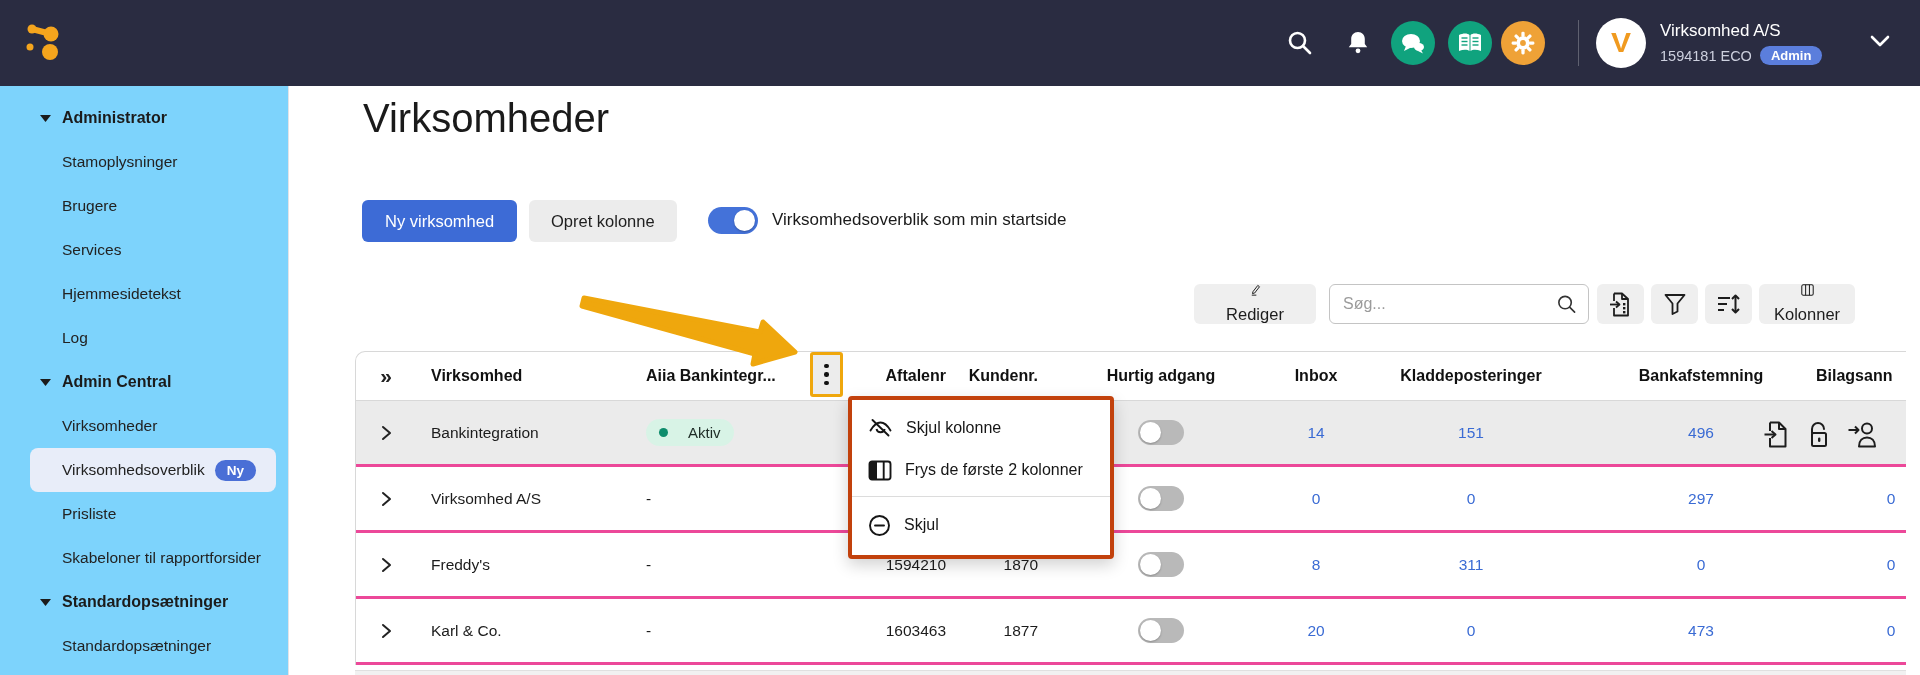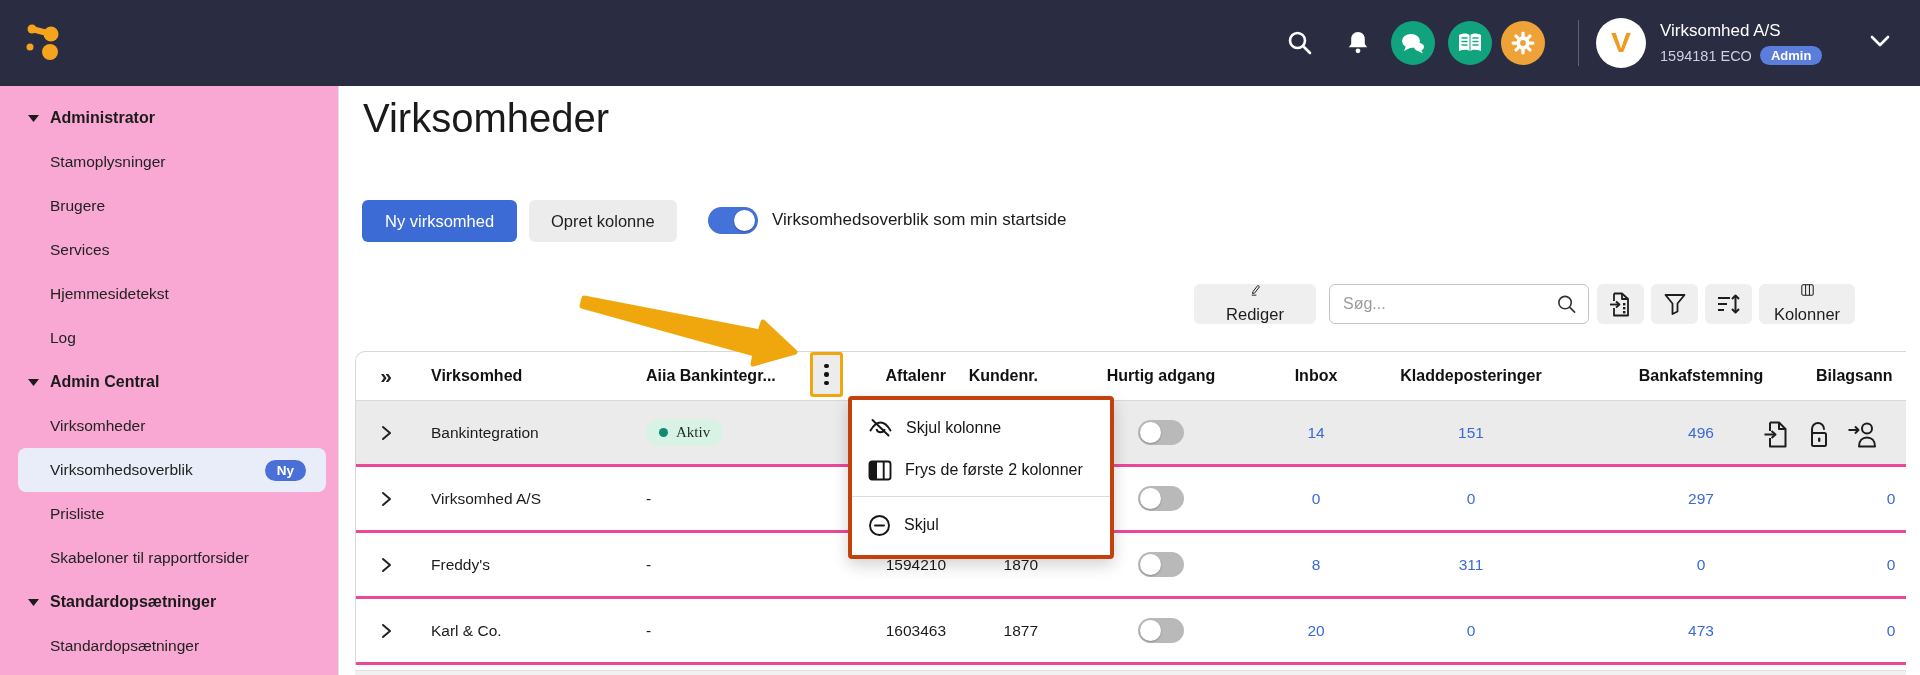--- a/index.html
+++ b/index.html
@@ -20,22 +20,22 @@
             background:#fff; display:flex; align-items:center; justify-content:center; cursor:pointer; }
   .avatar span { font-size:30px; font-weight:bold; color:#F09A1F; transform:scaleY(.9); }
   .user-name { position:absolute; left:1660px; top:21px; color:#fff; font-size:17px; }
   .user-meta { position:absolute; left:1660px; top:46px; color:#CDD0DE; font-size:14.5px;
                display:flex; align-items:center; gap:8px; }
   .admin-badge { background:#5B7EDC; color:#fff; font-size:13px; font-weight:bold;
                  padding:2px 11px; border-radius:11px; }
   .user-chevron { position:absolute; left:1868px; top:33px; cursor:pointer; }
 
   
-  .sidebar { position:absolute; left:0; top:86px; width:339px; height:589px; background:#f9a8d4;
-             border-right:1px solid #E3E3E7; padding-top:10px; }
+  .sidebar { position:absolute; left:0; top:86px; width:289px; height:589px; background:#7dd3fc;
+             border-right:1px solid #E3E3E7; padding-top:10px;padding-left:12px; }
   .sec-header { height:44px; display:flex; align-items:center; gap:11px; padding-left:28px;
                 font-size:16px; font-weight:bold; color:#1b1b1b; cursor:pointer; }
   .side-item { height:44px; display:flex; align-items:center; padding-left:50px;
                font-size:15.5px; color:#222; cursor:pointer; }
   .side-item.active { background:#E8EDF9; border-radius:8px; margin:0 12px 0 18px;
                       padding-left:32px; padding-right:20px; justify-content:space-between; }
   .ny-badge { background:#4A6FD6; color:#fff; font-weight:bold; font-size:13.5px;
               padding:3px 12px; border-radius:12px; }
 
   
@@ -81,22 +81,22 @@
   .trow.hovered { background:#EBEBEB; }
   .c-center { justify-content:center; }
   .c-right { justify-content:flex-end; }
   .c-name { padding-left:15px; }
   .c-aiia { padding-left:5px; }
   .c-aft { padding-right:10px; }
   .c-kun { padding-right:8px; }
   .expand-glyph { font-size:21px; font-weight:bold; color:#222; cursor:pointer; }
   .row-chevron { cursor:pointer; }
   .link { color:#3A6BD4; cursor:pointer; }
-  .status-badge { display:inline-flex; align-items:center; gap:8px; background:#D8F3E6;
-                  border-radius:14px; padding:5px 13px; font-size:15px; color:#1d2b25;font-family:Liberation Serif, serif; }
+  .status-badge { display:inline-flex; align-items:center; gap:20px; background:#D8F3E6;
+                  border-radius:14px; padding:5px 13px; font-size:15px; color:#1d2b25; }
   .status-dot { width:9px; height:9px; border-radius:50%; background:#0E8C6C; }
   .row-toggle { position:relative; width:46px; height:25px; }
   .row-toggle .knob { width:21px; height:21px; top:2px; left:2px; }
   .row-actions { position:absolute; left:1407px; top:69px; display:flex; gap:17px; z-index:5; }
   .row-actions svg { cursor:pointer; }
   .bottom-strip { position:absolute; left:355px; top:670px; width:1551px; height:5px;
                   background:#F1F1F1; border-top:1px solid #E0E0E0; }
 
   
   .dots-btn { position:absolute; left:810px; top:352px; width:33px; height:45px; background:#ECECEC;

